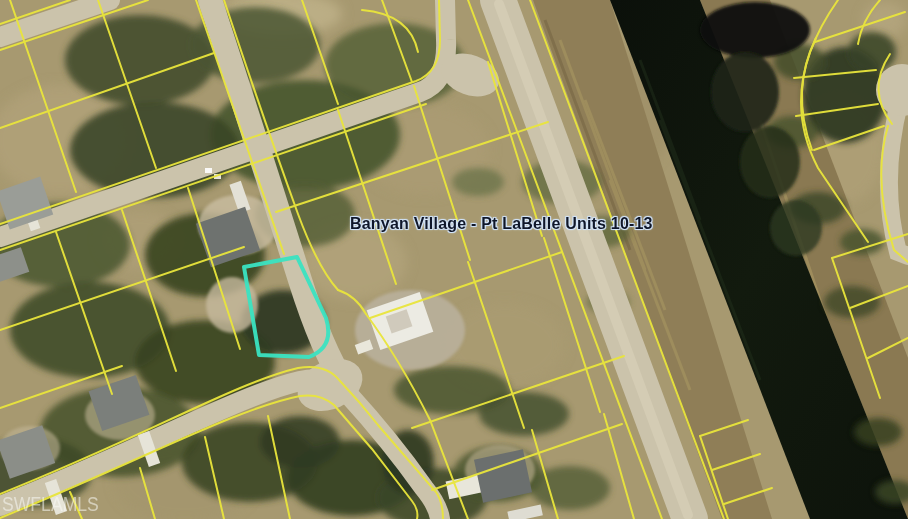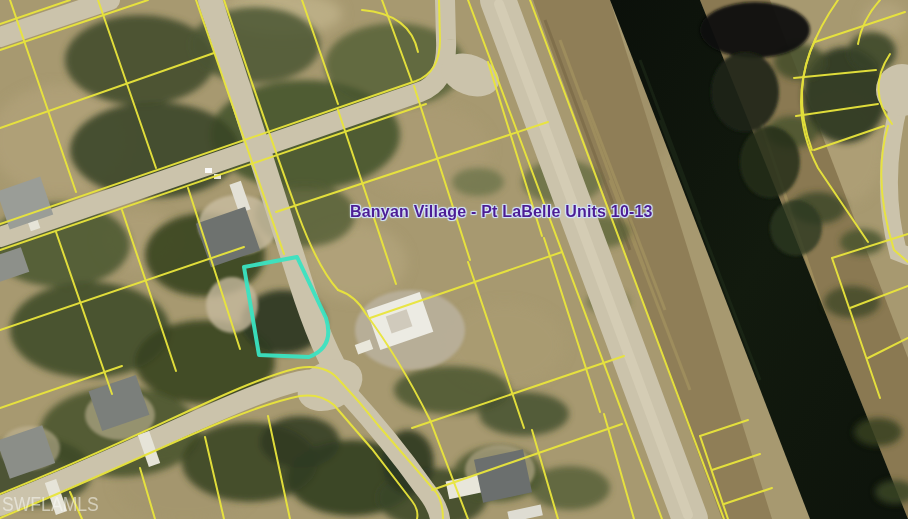--- a/index.html
+++ b/index.html
@@ -1,20 +1,20 @@
 <!DOCTYPE html>
 <html><head>
 <meta charset="utf-8">
 <style>
   html,body{margin:0;padding:0;background:#222;}
   .stage{position:relative;width:908px;height:519px;overflow:hidden;background:#a79970;
          font-family:"Liberation Sans",sans-serif;}
   .stage svg{position:absolute;left:0;top:0;width:100%;height:100%;display:block;}
-  .map-label{position:absolute;left:350px;top:202px;white-space:nowrap;
-    font:700 16px/1.25 "Liberation Sans",sans-serif;color:#4c1d95;letter-spacing:.2px;
+  .map-label{position:absolute;left:350px;top:214px;white-space:nowrap;
+    font:700 16px/1.25 "Liberation Sans",sans-serif;color:#0f172a;letter-spacing:.2px;
     text-shadow:0 0 2px rgba(235,244,255,.95),0 0 3px rgba(225,238,255,.9),
       1px 1px 0 rgba(198,221,250,.85),-1px -1px 0 rgba(198,221,250,.85),
       1px -1px 0 rgba(198,221,250,.85),-1px 1px 0 rgba(198,221,250,.85);}
   .watermark{position:absolute;left:2px;top:493px;white-space:nowrap;
     font:400 20px/1.1 "Liberation Sans",sans-serif;color:rgba(250,250,245,.55);
     transform:scaleX(.88);transform-origin:0 50%;}
 </style>
 </head>
 <body>
 

